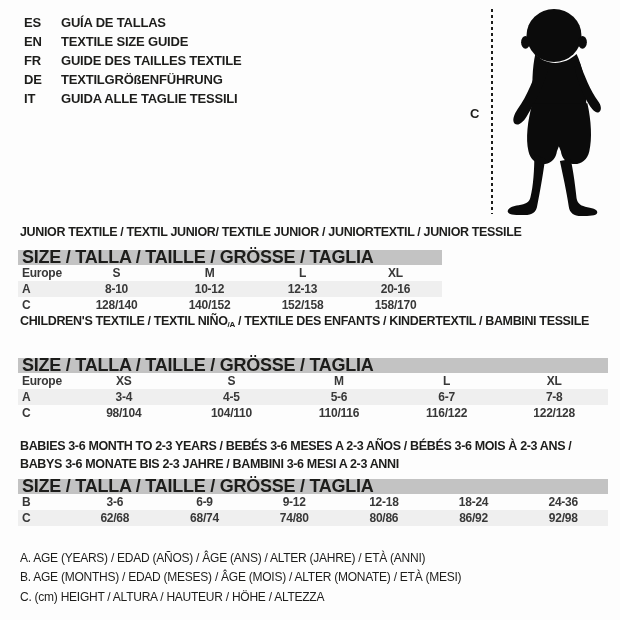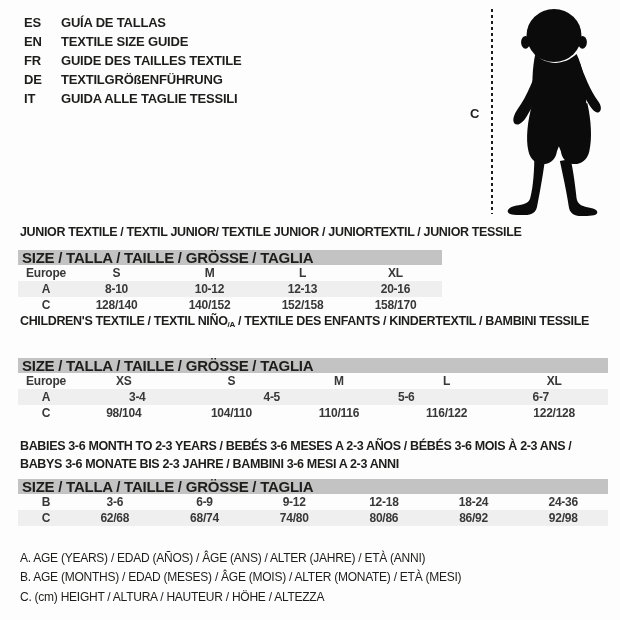--- a/index.html
+++ b/index.html
@@ -36,28 +36,28 @@
   #t3-title{top:437px}
   .sec-title sub{font-size:8px;vertical-align:-2px}
 
   
   .tbl{position:absolute;left:18px}
   #t1{top:250px;width:424px}
   #t2{top:358px;width:590px}
   #t3{top:479px;width:590px}
   .tbl-head{
     height:15px;background:var(--table-header-bg);
-    font-size:15px;font-weight:700;line-height:15px;padding-left:4px;
+    font-size:18px;font-weight:700;line-height:15px;padding-left:4px;
     letter-spacing:-0.25px;white-space:nowrap;
   }
   .tbl-row{display:flex;height:16px;font-size:12px;line-height:16px;
     font-weight:700;letter-spacing:-0.25px;color:var(--body-text)}
   .tbl-row.alt{background:var(--row-alt-bg)}
   .cell{flex:1;text-align:center;overflow:hidden}
-  .cell.lbl{flex:0 0 52px;text-align:center;padding-left:4px}
+  .cell.lbl{flex:0 0 52px;text-align:left;padding-left:4px}
 
   
   .notes{position:absolute;left:20px;top:549px;font-size:12px;font-weight:400;
     line-height:19.3px;letter-spacing:-0.25px;white-space:nowrap}
 </style>
 </head>
 <body>
 
 <div class="page">
 
@@ -136,20 +136,21 @@
       <span class="cell">M</span>
       <span class="cell">L</span>
       <span class="cell">XL</span>
     </div>
     <div class="tbl-row alt">
       <span class="cell lbl">A</span>
       <span class="cell">3-4</span>
       <span class="cell">4-5</span>
       <span class="cell">5-6</span>
       <span class="cell">6-7</span>
+      <span class="cell">7-8</span>
     </div>
     <div class="tbl-row">
       <span class="cell lbl">C</span>
       <span class="cell">98/104</span>
       <span class="cell">104/110</span>
       <span class="cell">110/116</span>
       <span class="cell">116/122</span>
       <span class="cell">122/128</span>
     </div>
   </div>

